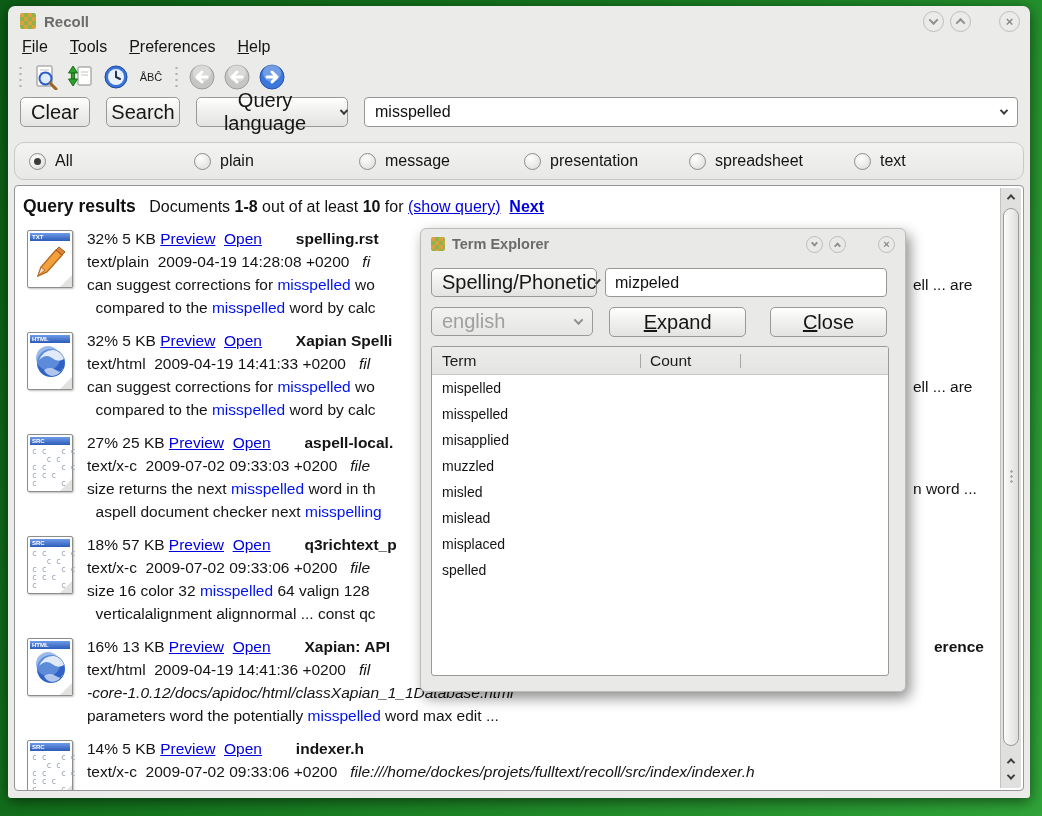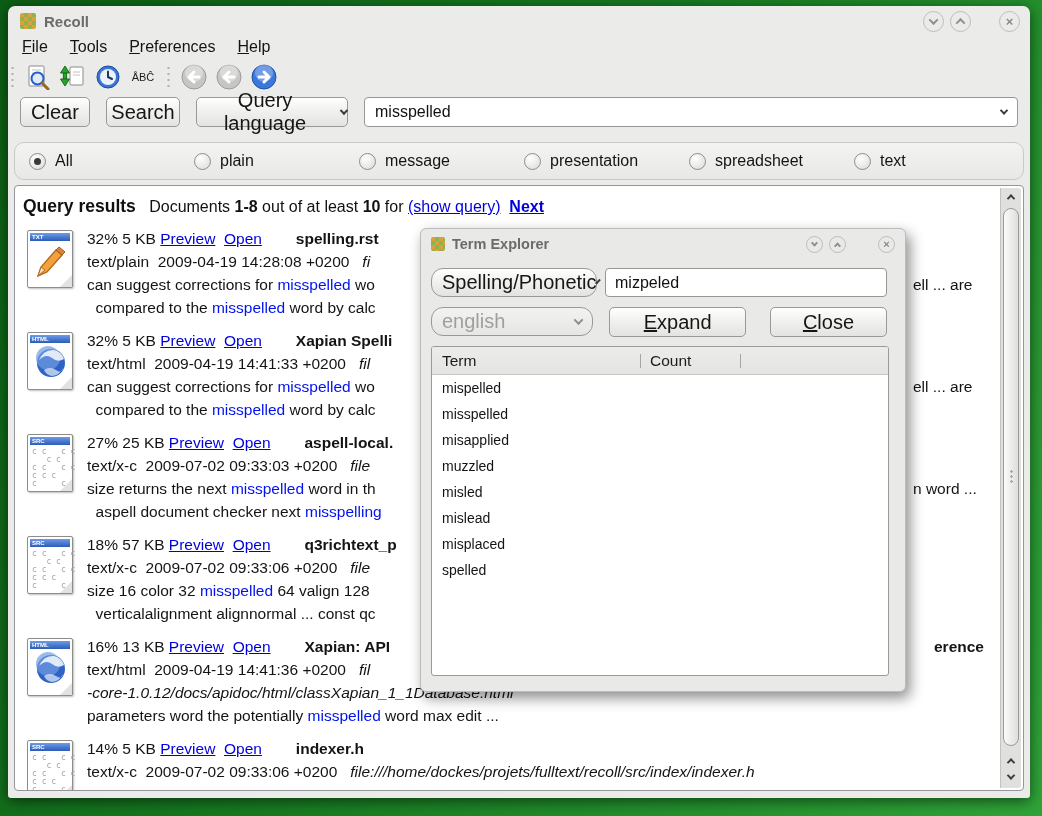--- a/index.html
+++ b/index.html
@@ -24,21 +24,21 @@
   .wbtn.closeb { margin-left:22px; }
   .chev { display:inline-block; width:7px; height:7px;
     border-right:2px solid #8f8f8d; border-bottom:2px solid #8f8f8d; }
   .chev.down { transform:rotate(45deg) translate(-1px,-1px); }
   .chev.up   { transform:rotate(-135deg) translate(-1px,-1px); }
   .chev.dark { border-color:#3c3c3a; width:6px; height:6px; }
 
   .menubar { height:26px; display:flex; align-items:center; gap:22px; padding:0 14px; }
   .menu-item { font-size:16px; color:#141414; }
 
-  .toolbar { height:34px; display:flex; align-items:center; gap:7px; }
+  .toolbar { height:34px; display:flex; align-items:center; padding-left:8px; gap:7px; }
   .tsep { width:5px; height:24px; margin:0 2px;
     background-image:radial-gradient(#b2b2b0 1px,transparent 1.2px); background-size:5px 6px; }
   .tbtn { width:28px; height:28px; display:inline-flex; align-items:center; justify-content:center; }
   .abc { font-size:11px; color:#1c1c1c; letter-spacing:0; }
 
   .searchrow { height:36px; display:flex; align-items:center; gap:16px; padding:0 12px 0 12px; }
   .btn { display:inline-flex; align-items:center; justify-content:center; height:30px;
     background:linear-gradient(#ffffff,#f1f1ef 45%,#e3e3e1); border:1px solid #999997;
     border-radius:5px; font-size:20px; color:#161616; }
   .btn-clear { width:70px; } .btn-search { width:74px; }
@@ -101,21 +101,21 @@
   .dialog { position:absolute; left:420px; top:228px; width:486px; height:464px;
     background:#e9e9e7; border:1px solid #bcbcba; border-radius:6px;
     box-shadow:4px 6px 14px rgba(0,0,0,.45); }
   .dtitlebar { height:28px; display:flex; align-items:center; padding:2px 10px 0 10px; }
   .dtitlebar .appicon { width:14px; height:14px; }
   .dtitlebar .apptitle { font-size:14.5px; }
   .dtitlebar .wbtn { width:17px; height:17px; font-size:11px; }
   .dtitlebar .wbtn .chev { width:5px; height:5px; }
   .dtitlebar .closeb { margin-left:26px; }
   .drow1 { position:absolute; left:10px; top:39px; right:18px; display:flex; gap:8px; }
-  .dselect { width:166px; height:29px; justify-content:space-between; padding:7px 10px;border-radius:12px; }
+  .dselect { width:166px; height:29px; justify-content:space-between; padding:7px 10px; }
   .dselect.disabled { color:#9f9f9d; background:linear-gradient(#f2f2f0,#e6e6e4); }
   .dinput { flex:1; height:29px; background:#fff; border:1px solid #979795; border-radius:4px;
     font-size:16px; padding:0 9px; display:flex; align-items:center; color:#111; }
   .drow2 { position:absolute; left:10px; top:78px; right:18px; display:flex; gap:8px; }
   .btn-expand { width:140px; margin-left:8px; } .btn-close { width:120px; margin-left:16px; }
   .mnemonic u { text-decoration:underline; }
 
   .ttable { position:absolute; left:10px; top:117px; width:458px; height:330px;
     background:#fff; border:1px solid #9a9a98; border-radius:3px; overflow:hidden; }
   .thead { height:28px; background:linear-gradient(#ececea,#e4e4e2); border-bottom:1px solid #c6c6c4;

